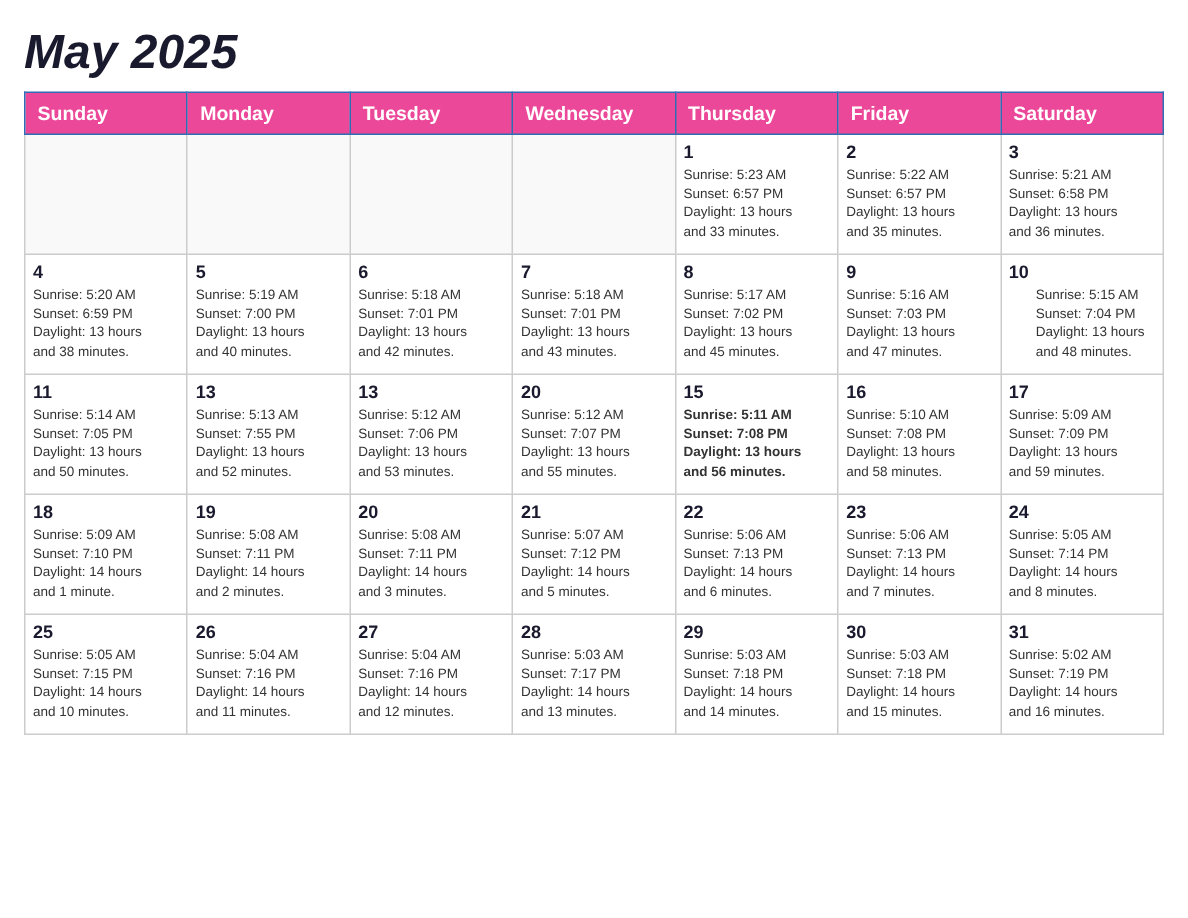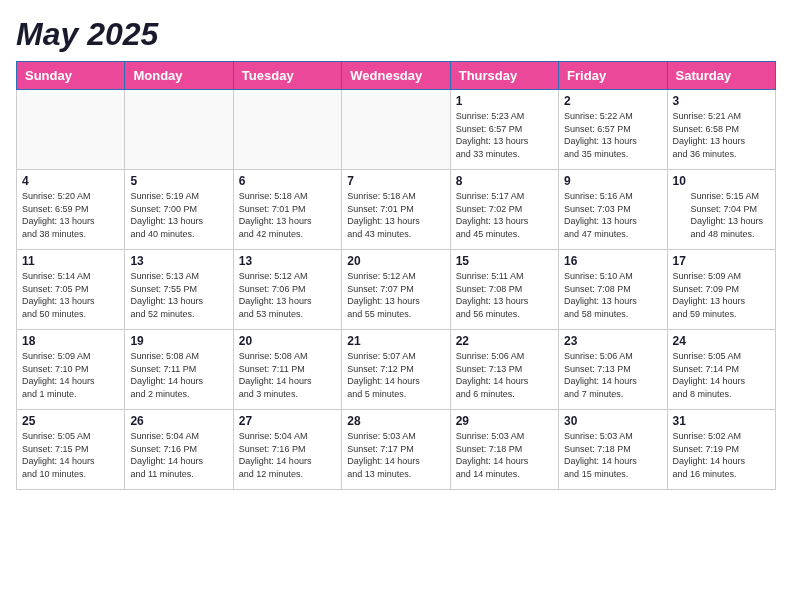--- a/index.html
+++ b/index.html
@@ -210,21 +210,21 @@
         </td>
         <td>
           <span class="day-number">20</span>
           <div class="day-info" style="white-space: pre-line;">Sunrise: 5:12 AM
 Sunset: 7:07 PM
 Daylight: 13 hours
 and 55 minutes.</div>
         </td>
         <td>
           <span class="day-number">15</span>
-          <div class="day-info" style="white-space: pre-line;">Sunrise: 5:11 AM
+          <div class="day-info" style="white-space: pre-line; font-weight: bold;">Sunrise: 5:11 AM
 Sunset: 7:08 PM
 Daylight: 13 hours
 and 56 minutes.</div>
         </td>
         <td>
           <span class="day-number">16</span>
           <div class="day-info" style="white-space: pre-line;">Sunrise: 5:10 AM
 Sunset: 7:08 PM
 Daylight: 13 hours
 and 58 minutes.</div>

